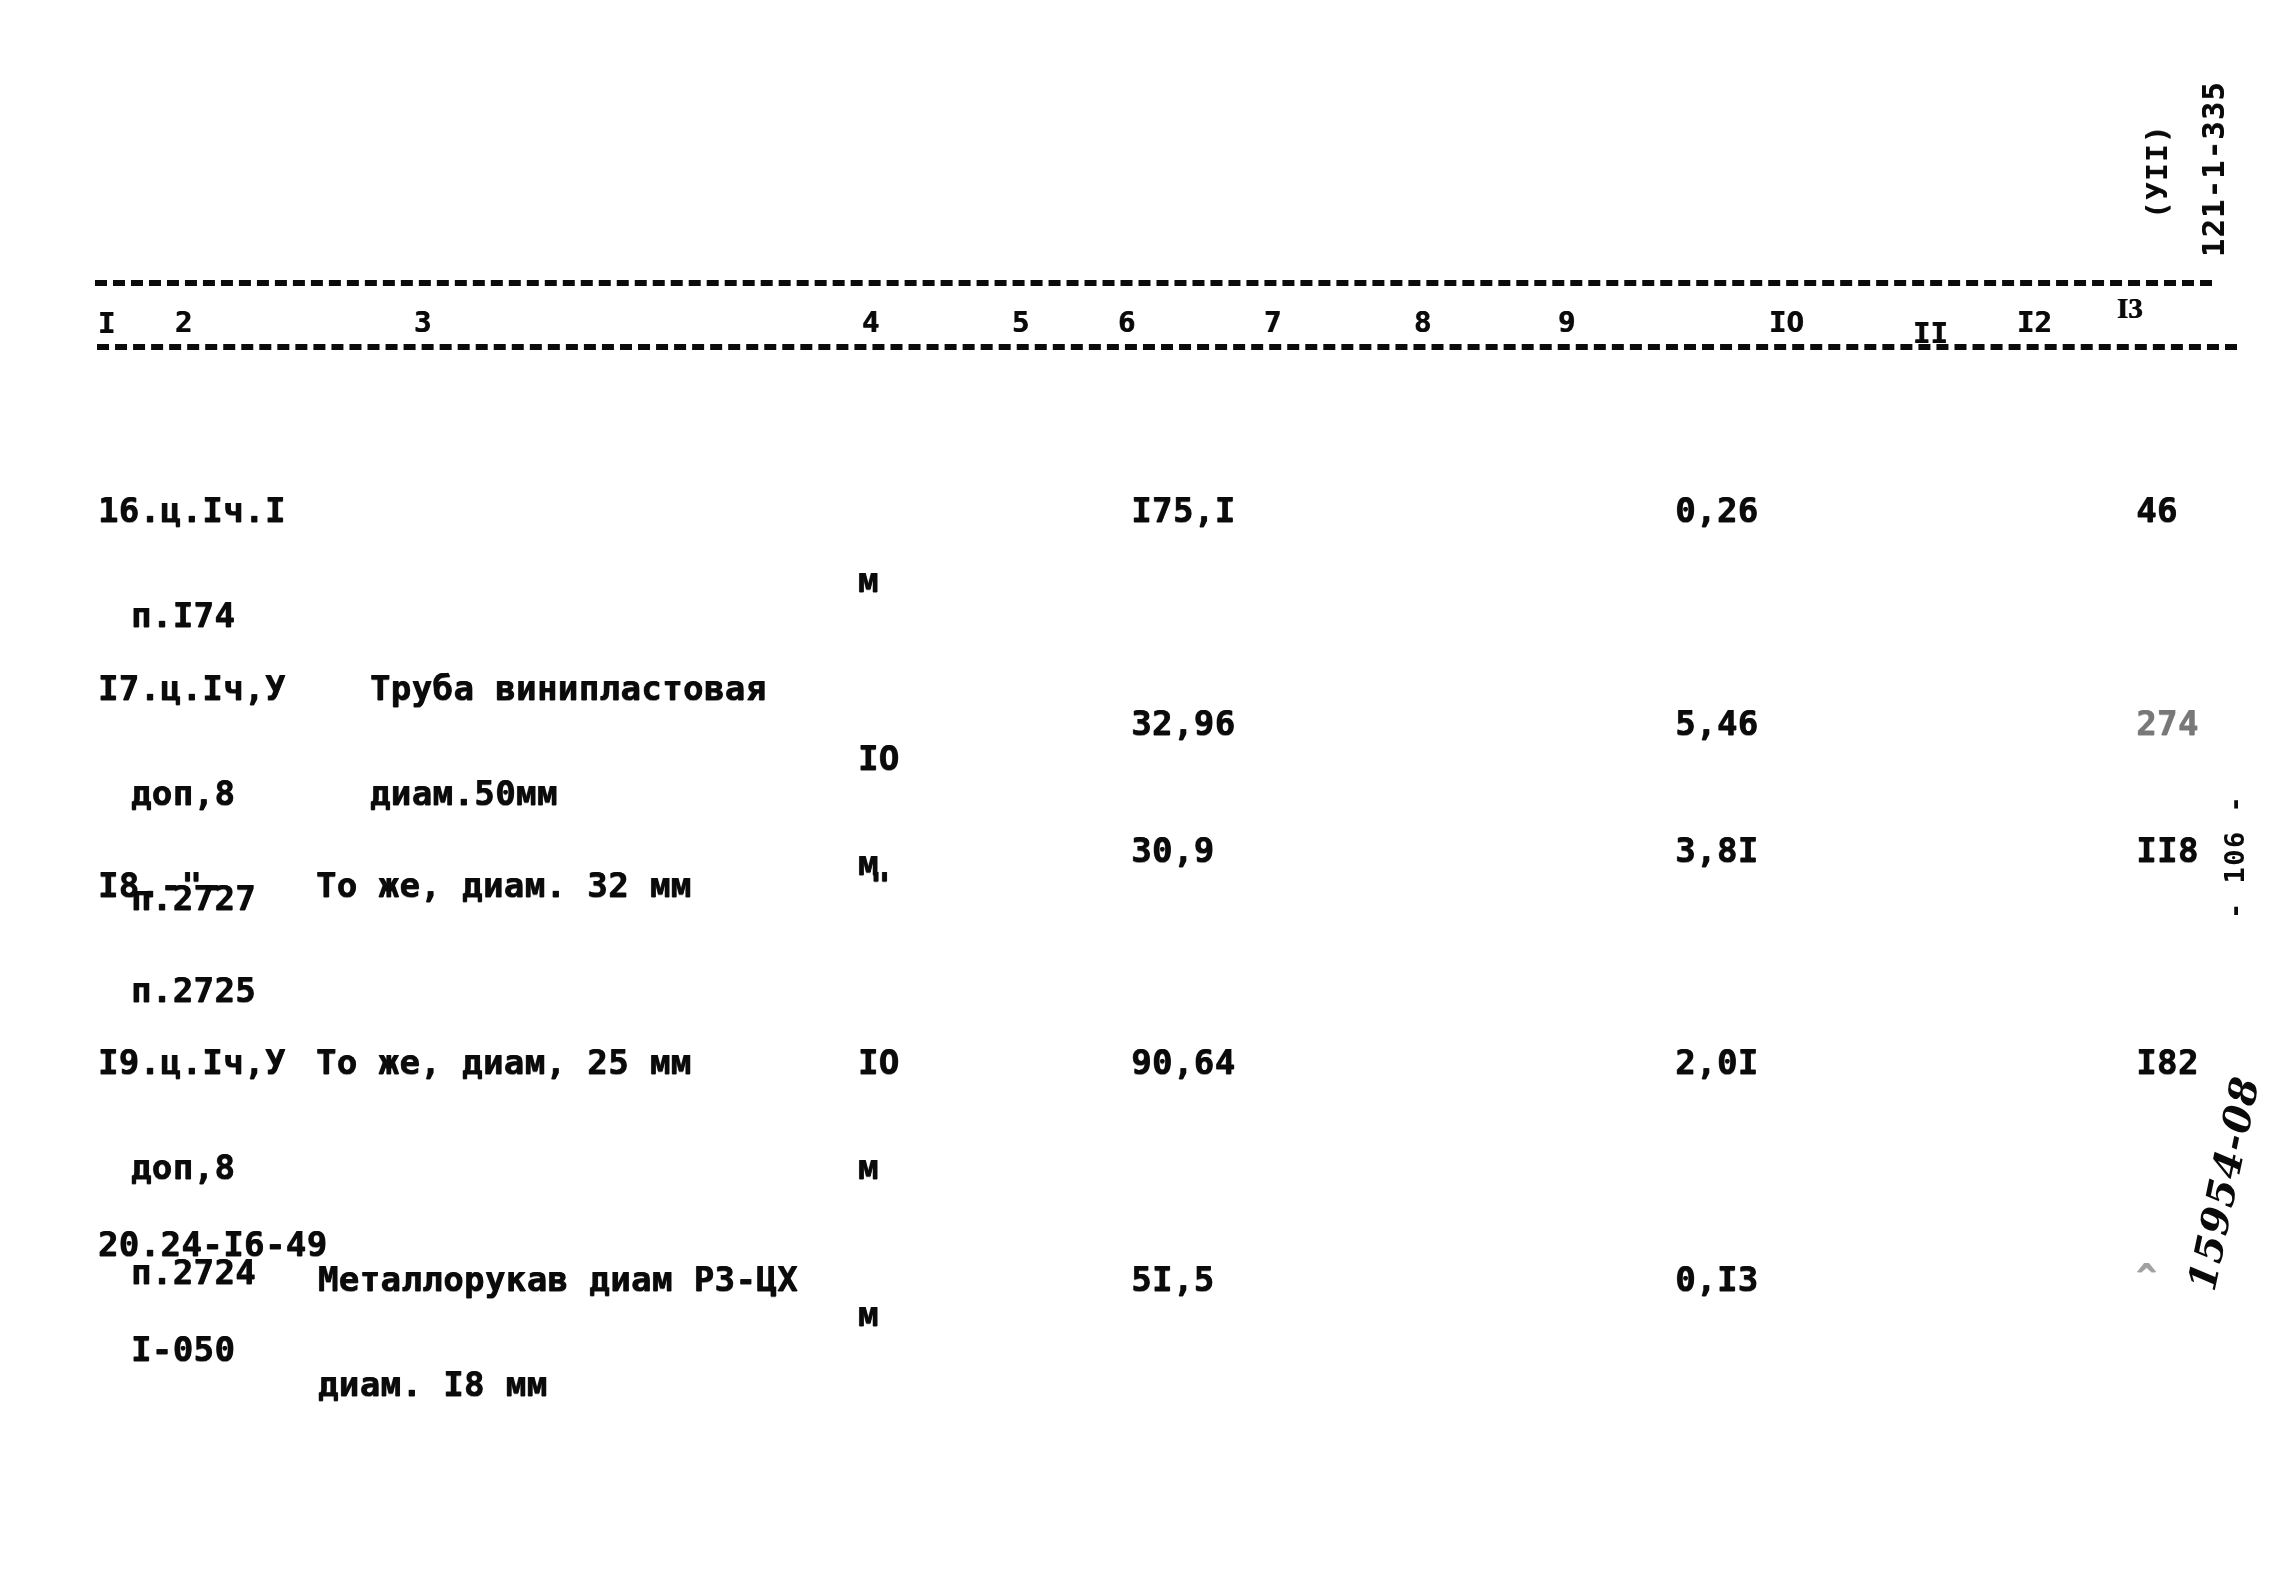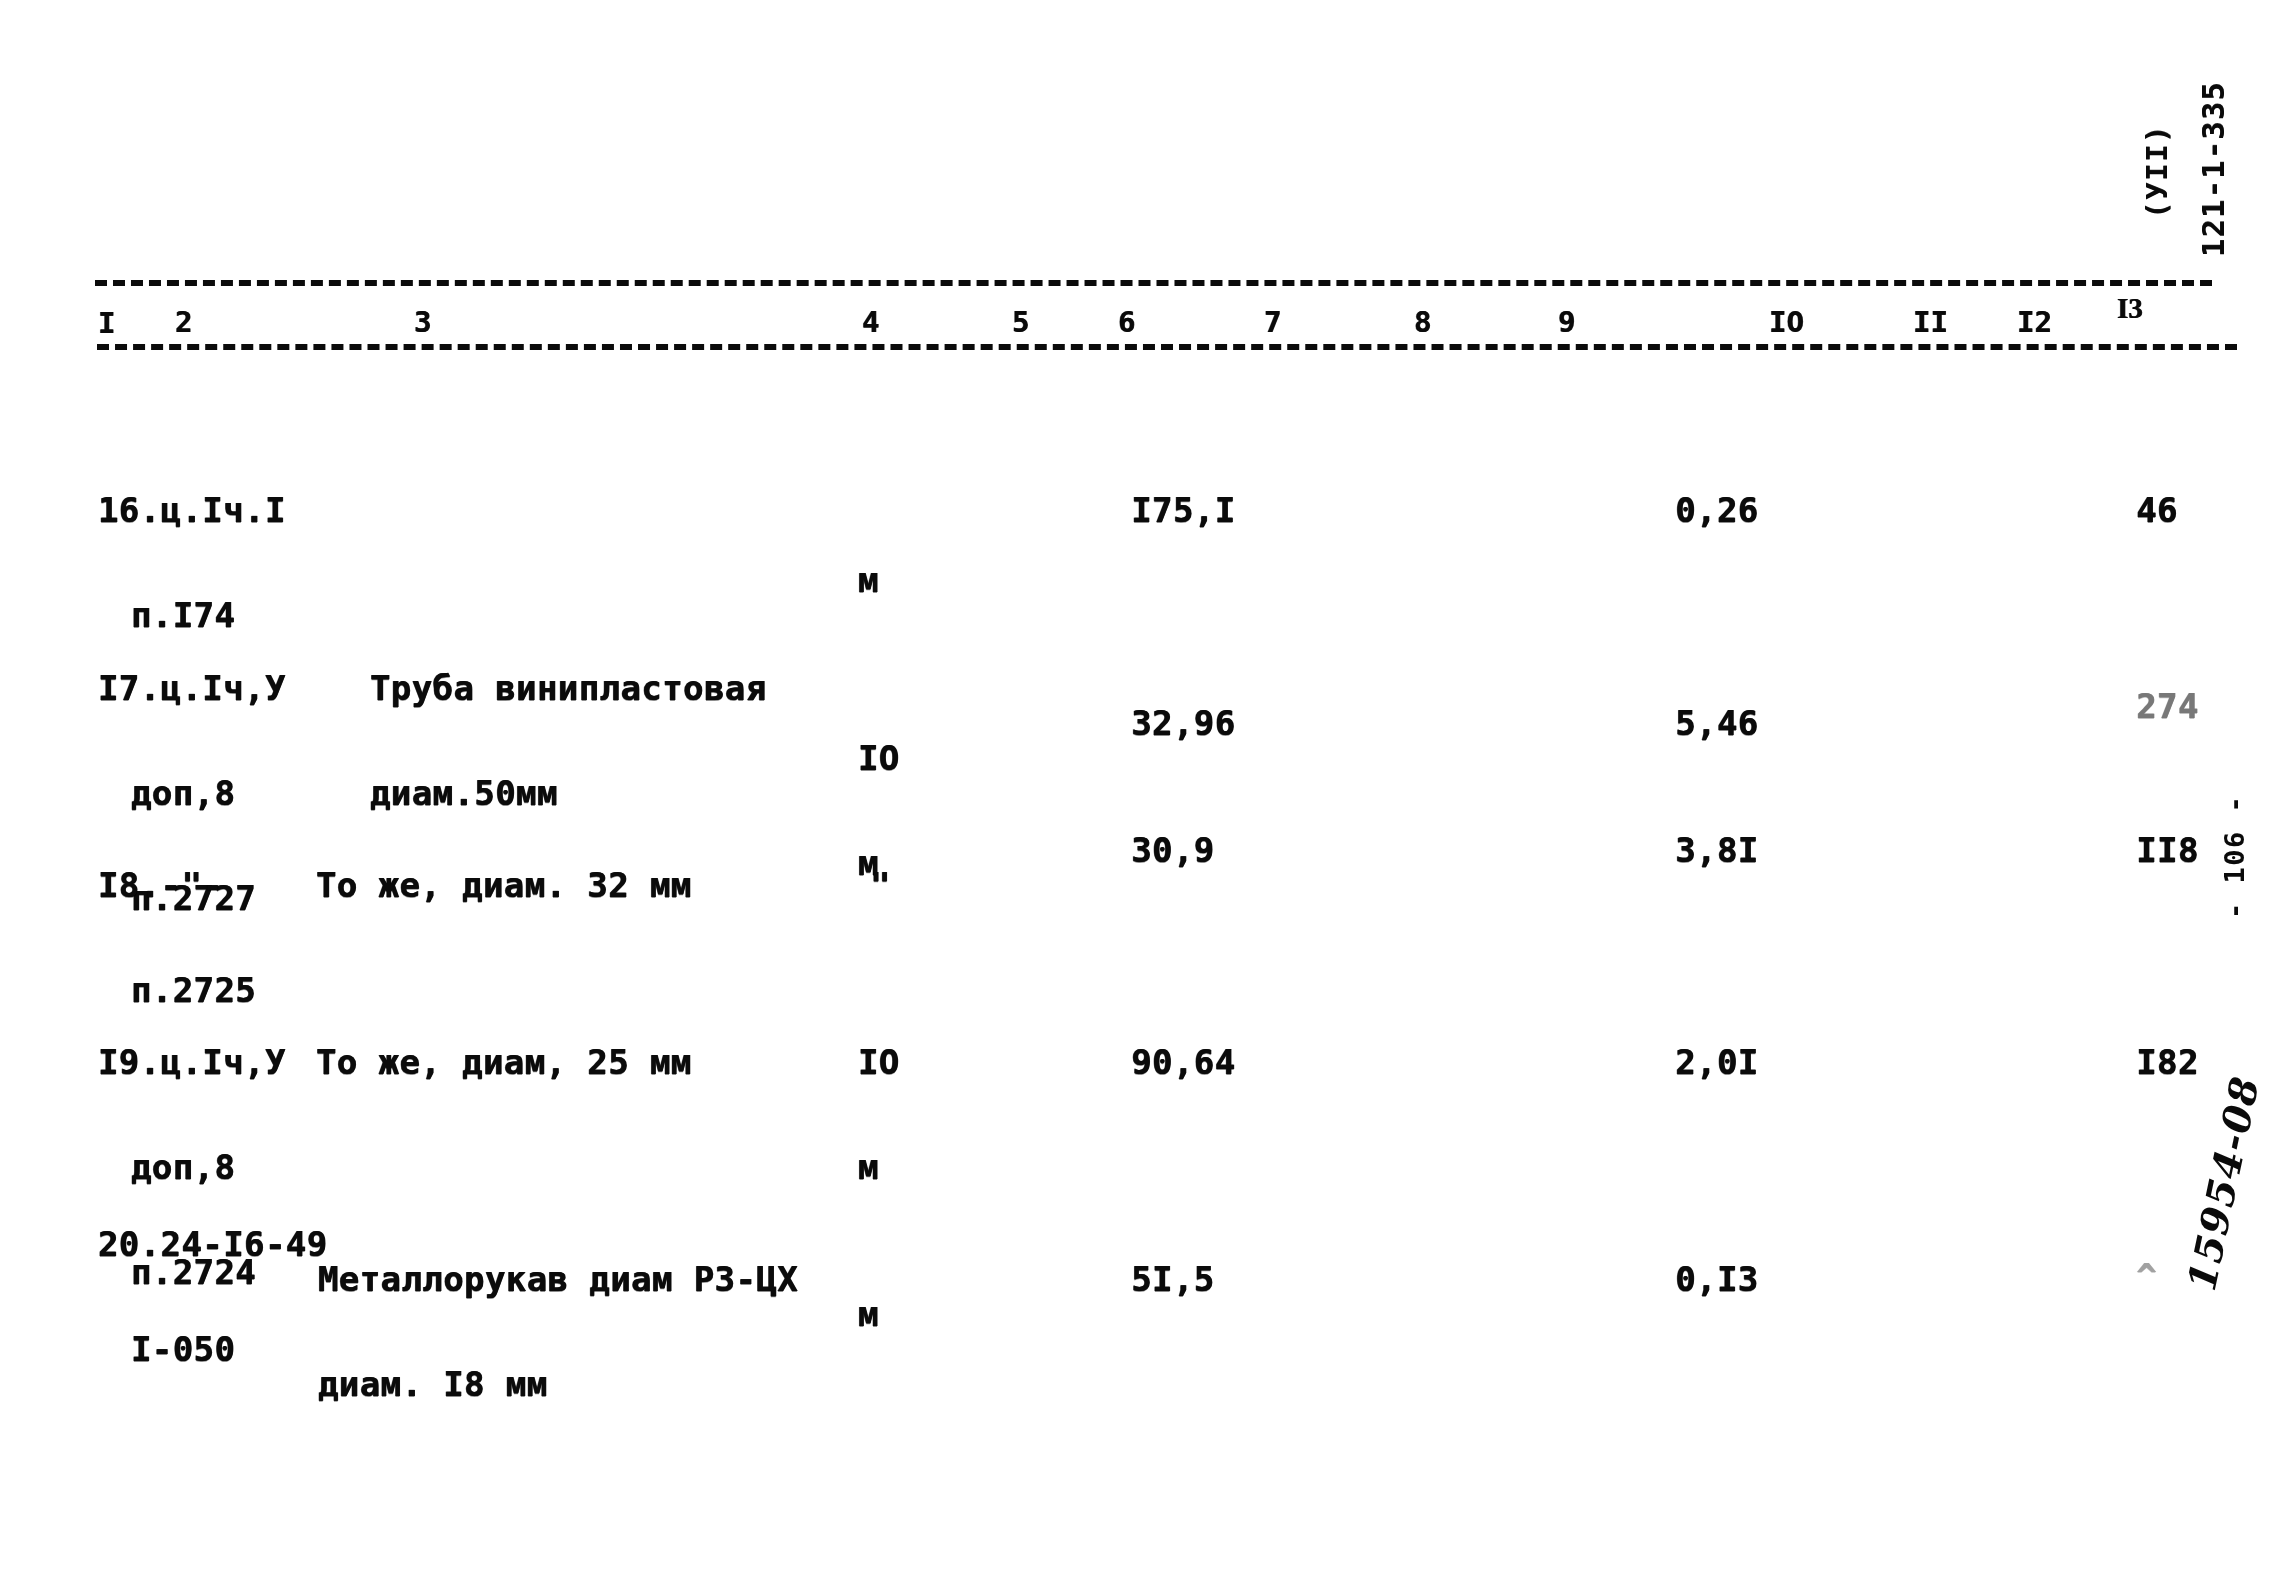--- a/index.html
+++ b/index.html
@@ -114,21 +114,21 @@
     <div class="hdrnum" style="left:98px;  top:306px;">I</div>
     <div class="hdrnum" style="left:175px;  top:305px;">2</div>
     <div class="hdrnum" style="left:414px;  top:305px;">3</div>
     <div class="hdrnum" style="left:862px; top:305px;">4</div>
     <div class="hdrnum" style="left:1012px; top:305px;">5</div>
     <div class="hdrnum" style="left:1118px; top:305px;">6</div>
     <div class="hdrnum" style="left:1264px; top:305px;">7</div>
     <div class="hdrnum" style="left:1414px; top:305px;">8</div>
     <div class="hdrnum" style="left:1558px; top:305px;">9</div>
     <div class="hdrnum" style="left:1769px; top:305px;">IO</div>
-    <div class="hdrnum" style="left:1913px; top:305px;text-align:center;">II</div>
+    <div class="hdrnum" style="left:1913px; top:316px;text-align:center;">II</div>
     <div class="hdrnum" style="left:2017px; top:305px;">I2</div>
     <div class="hdrnum" style="left:2117px; top:292px;font-family:Liberation Serif, serif;">I3</div>
   </div>
 
   <div class="rule" style="left:97px; top:344px; width:2140px;"></div>
 
   <div class="row" style="left:0; top:423px;">
     <div class="cell c-code">
       <div class="smudge">16.ц.Iч.I</div>
       <div class="indent1">п.I74</div>
@@ -164,21 +164,21 @@
       <div></div>
       <div>IO</div>
       <div>м</div>
     </div>
     <div class="cell c-qty" style="top:70px;">
       <span>32,96</span>
     </div>
     <div class="cell c-n9" style="top:70px;">
       <span>5,46</span>
     </div>
-    <div class="cell c-n12 faint" style="top:53px;text-align:center;">
+    <div class="cell c-n12 faint" style="top:70px;text-align:center;">
       <span>274</span>
     </div>
   </div>
 
   <div class="row" style="left:0; top:798px;">
     <div class="cell c-code">
       <div>I8.-"-</div>
       <div class="indent1">п.2725</div>
     </div>
     <div class="cell c-desc" style="left:316px;">

